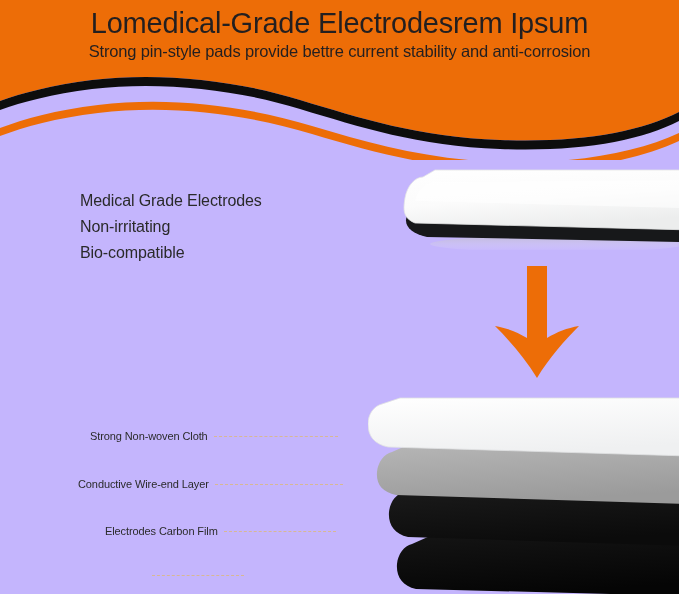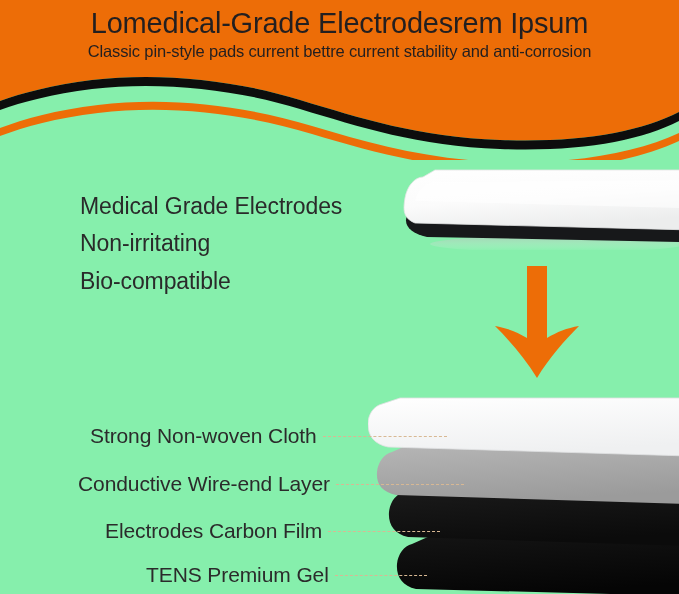--- a/index.html
+++ b/index.html
@@ -8,21 +8,21 @@
     background: #ffffff;
   }
   body {
     font-family: "Liberation Sans", sans-serif;
   }
 
   #poster {
     position: relative;
     width: 679px;
     height: 594px;
-    background: #86efac;
+    background: #c4b5fd;
     overflow: hidden;
   }
 
   
   .header-wrap {
     position: absolute;
     left: 0;
     top: 0;
     width: 679px;
     height: 160px;
@@ -67,21 +67,21 @@
 
   
   .features {
     position: absolute;
     left: 80px;
     top: 188px;
     width: 330px;
   }
   .feature-line {
     font-family: "Liberation Sans", sans-serif;
-    font-size: 23px;
+    font-size: 16px;
     font-weight: 400;
     color: #2a2a2a;
     line-height: 1.62;
     letter-spacing: -0.1px;
     white-space: nowrap;
   }
 
   
   .top-pad {
     position: absolute;
@@ -121,21 +121,21 @@
   }
   .layer-label {
     position: absolute;
     display: flex;
     align-items: center;
     height: 24px;
     white-space: nowrap;
   }
   .layer-label .lbl-text {
     font-family: "Liberation Sans", sans-serif;
-    font-size: 21px;
+    font-size: 11px;
     font-weight: 400;
     color: #2b2b2b;
     letter-spacing: -0.1px;
   }
   .layer-label .leader {
     height: 0;
     border-top: 1.5px dashed #d8b893;
     margin-left: 6px;
   }
 
@@ -176,21 +176,21 @@
                C372,144 430,160 502,162
                C578,164 638,152 679,133
                L679,141 C638,160 578,172 502,170
                C430,168 372,152 312,134
                C246,114 170,104 98,113
                C56,118 24,127 0,136 Z" fill="#ED6D07"></path>
     </svg>
 
     <div class="header-text">
       <h1 class="title">Lomedical-Grade Electrodesrem Ipsum</h1>
-      <p class="subtitle">Classic pin-style pads current bettre current stability and anti-corrosion</p>
+      <p class="subtitle">Strong pin-style pads provide bettre current stability and anti-corrosion</p>
     </div>
   </div>
 
   <div class="features">
     <div class="feature-line">Medical Grade Electrodes</div>
     <div class="feature-line">Non-irritating</div>
     <div class="feature-line">Bio-compatible</div>
   </div>
 
   <div class="top-pad">
@@ -282,19 +282,18 @@
       <span class="lbl-text">Conductive Wire-end Layer</span>
       <span class="leader"></span>
     </div>
 
     <div class="layer-label lbl-2">
       <span class="lbl-text">Electrodes Carbon Film</span>
       <span class="leader"></span>
     </div>
 
     <div class="layer-label lbl-3">
-      <span class="lbl-text">TENS Premium Gel</span>
       <span class="leader"></span>
     </div>
 
   </div>
 
 </div>
 
 </body></html>

